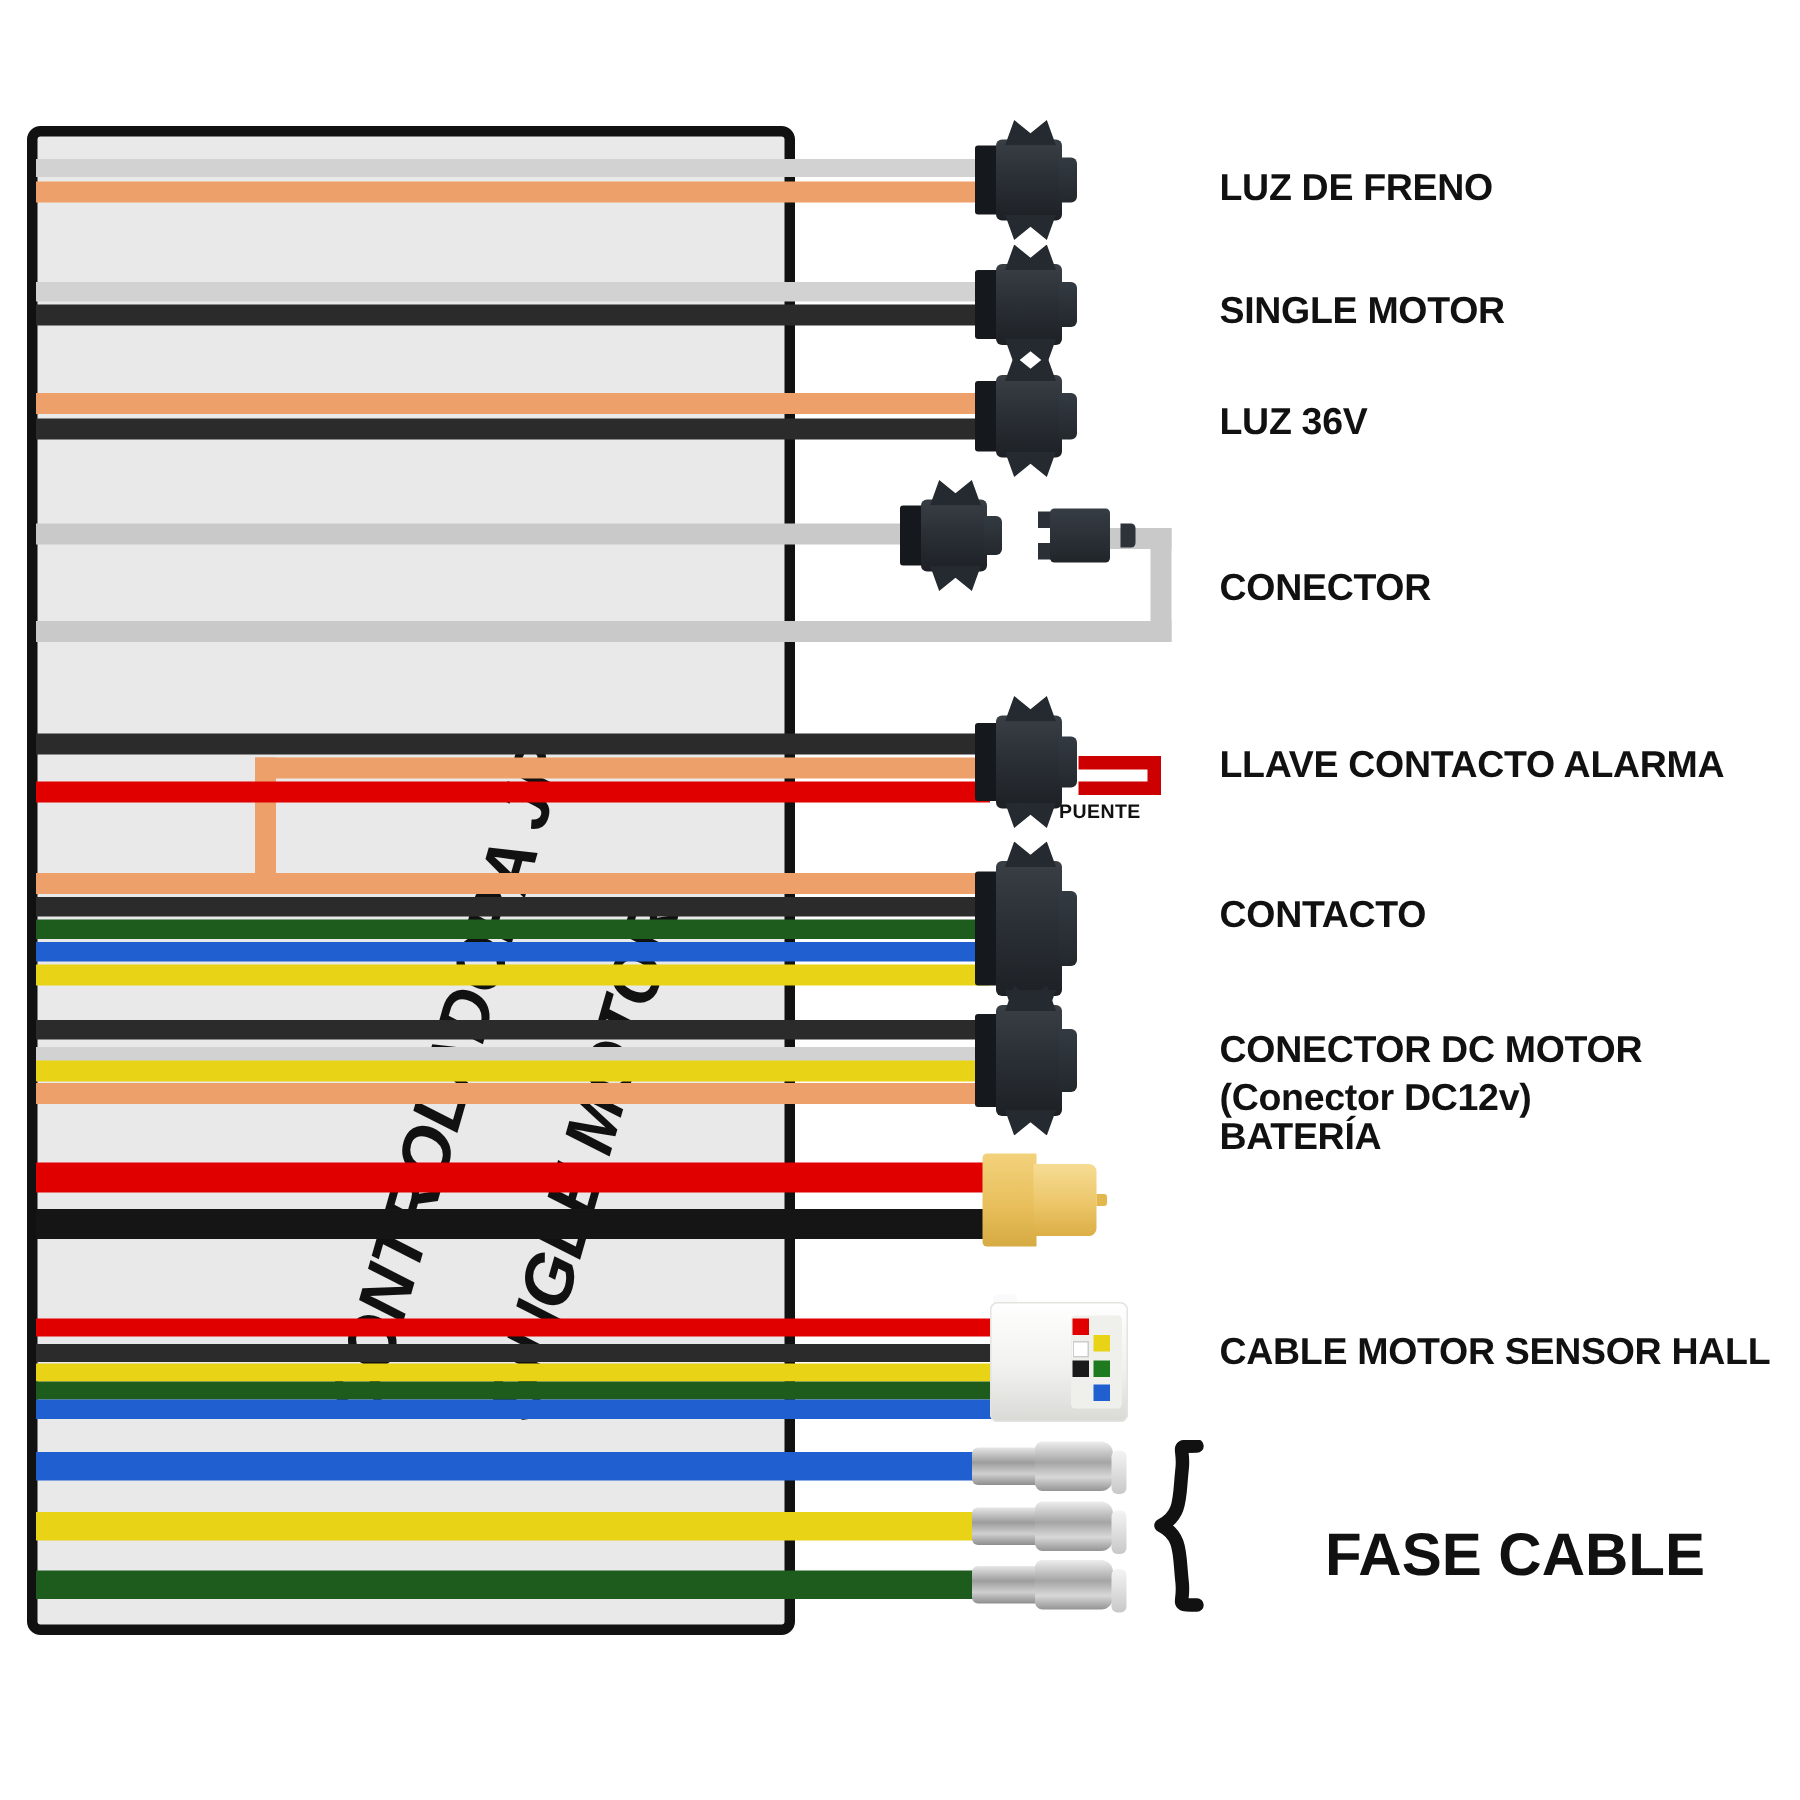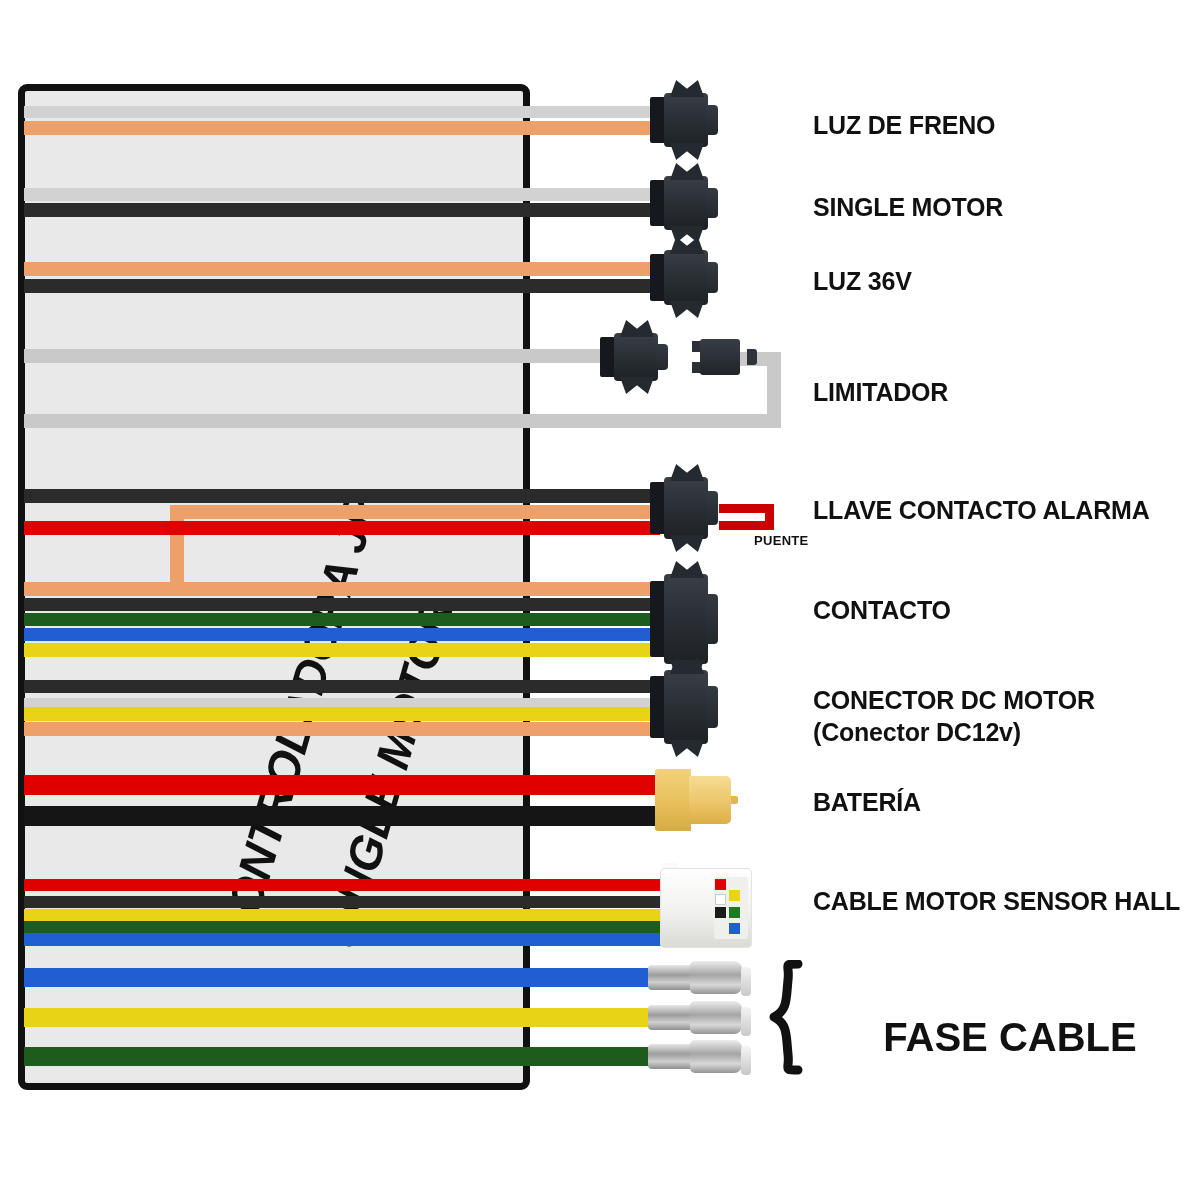--- a/index.html
+++ b/index.html
@@ -187,39 +187,39 @@
     <div class="body"></div>
     <div class="wing top"></div>
     <div class="wing bot"></div>
   </div>
   <div class="jst-male" style="left:692px;top:339px;width:56px;height:36px;">
     <div class="notchT"></div>
     <div class="notchB"></div>
     <div class="body"></div>
     <div class="tip"></div>
   </div>
-  <div class="lbl" style="left:813px;top:377px;">LIMITADOR</div>
+  <div class="lbl" style="left:813px;top:377px;">CONECTOR</div>
 
   <div class="wire" style="left:24px;top:489px;width:636px;height:14px;background:#2b2b2b;"></div>
   <div class="wire" style="left:170px;top:505px;width:490px;height:14px;background:#eda06a;"></div>
   <div class="wire" style="left:170px;top:505px;width:14px;height:78px;background:#eda06a;"></div>
   <div class="wire" style="left:24px;top:521px;width:636px;height:14px;background:#e00000;"></div>
   <div class="jst" style="left:650px;top:477px;width:66px;height:62px;">
     <div class="pins"></div>
     <div class="body"></div>
     <div class="wing top"></div>
     <div class="wing bot"></div>
   </div>
 
   <div class="puente-shape" style="left:719px;top:504px;width:55px;height:26px;">
     <i style="left:0;top:0;width:55px;height:9px;"></i>
     <i style="left:0;bottom:0;width:55px;height:9px;"></i>
     <i style="right:0;top:0;width:9px;height:26px;"></i>
   </div>
-  <div class="puente-label" style="left:754px;top:533px;">PUENTE</div>
+  <div class="puente-label" style="left:706px;top:533px;">PUENTE</div>
   <div class="lbl" style="left:813px;top:495px;">LLAVE CONTACTO ALARMA</div>
 
   <div class="wire" style="left:24px;top:582px;width:636px;height:14px;background:#eda06a;"></div>
   <div class="wire" style="left:24px;top:598px;width:636px;height:13px;background:#2b2b2b;"></div>
   <div class="wire" style="left:24px;top:613px;width:636px;height:13px;background:#1e5c1e;"></div>
   <div class="wire" style="left:24px;top:628px;width:636px;height:13px;background:#1f5fd0;"></div>
   <div class="wire" style="left:24px;top:643px;width:636px;height:14px;background:#e8d317;"></div>
   <div class="jst" style="left:650px;top:574px;width:70px;height:90px;">
     <div class="pins"></div>
     <div class="body"></div>
@@ -243,21 +243,21 @@
     <span>(Conector DC12v)</span>
   </div>
 
   <div class="wire" style="left:24px;top:775px;width:636px;height:20px;background:#e00000;"></div>
   <div class="wire" style="left:24px;top:806px;width:636px;height:20px;background:#151515;"></div>
   <div class="xt60" style="left:655px;top:769px;width:78px;height:62px;">
     <div class="back"></div>
     <div class="front"></div>
     <div class="nub"></div>
   </div>
-  <div class="lbl" style="left:813px;top:787px;text-align:right;">BATERÍA</div>
+  <div class="lbl" style="left:813px;top:743px;text-align:right;">BATERÍA</div>
 
   <div class="wire" style="left:24px;top:879px;width:646px;height:12px;background:#e00000;"></div>
   <div class="wire" style="left:24px;top:896px;width:646px;height:12px;background:#2b2b2b;"></div>
   <div class="wire" style="left:24px;top:909px;width:646px;height:12px;background:#e8d317;"></div>
   <div class="wire" style="left:24px;top:921px;width:646px;height:12px;background:#1e5c1e;"></div>
   <div class="wire" style="left:24px;top:933px;width:646px;height:13px;background:#1f5fd0;"></div>
   <div class="hall" style="left:660px;top:868px;width:92px;height:80px;">
     <div class="tab"></div>
     <div class="shell"></div>
     <div class="face">

